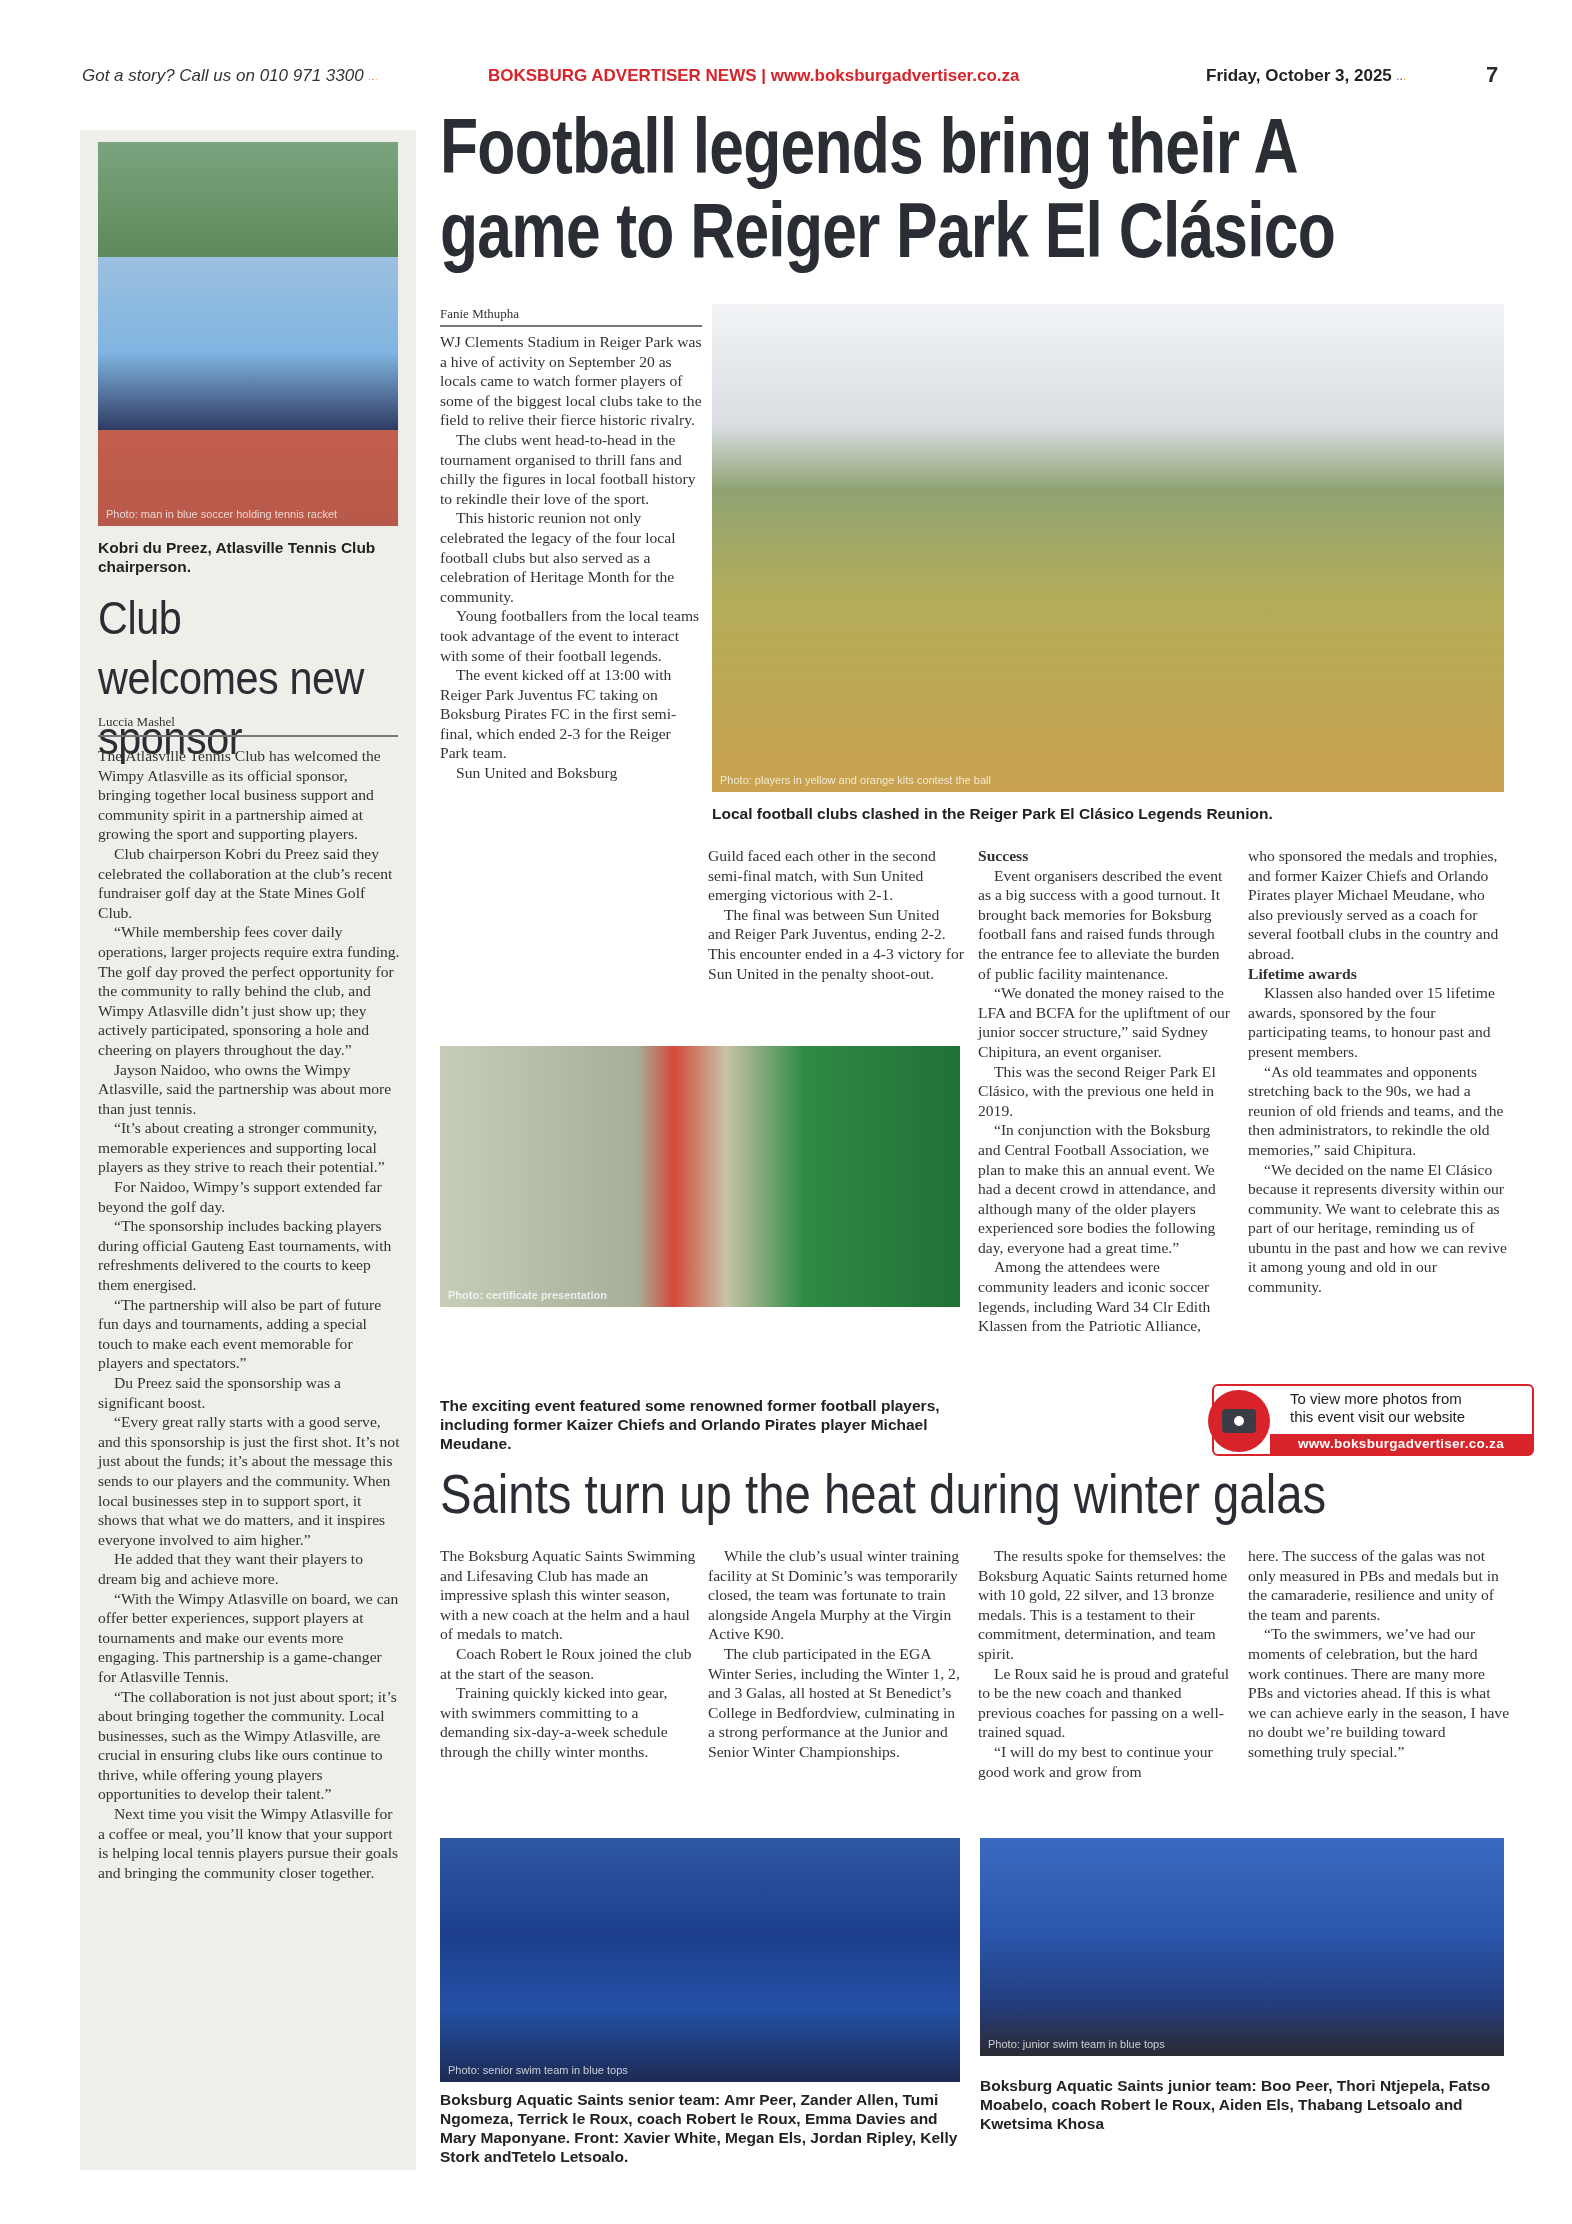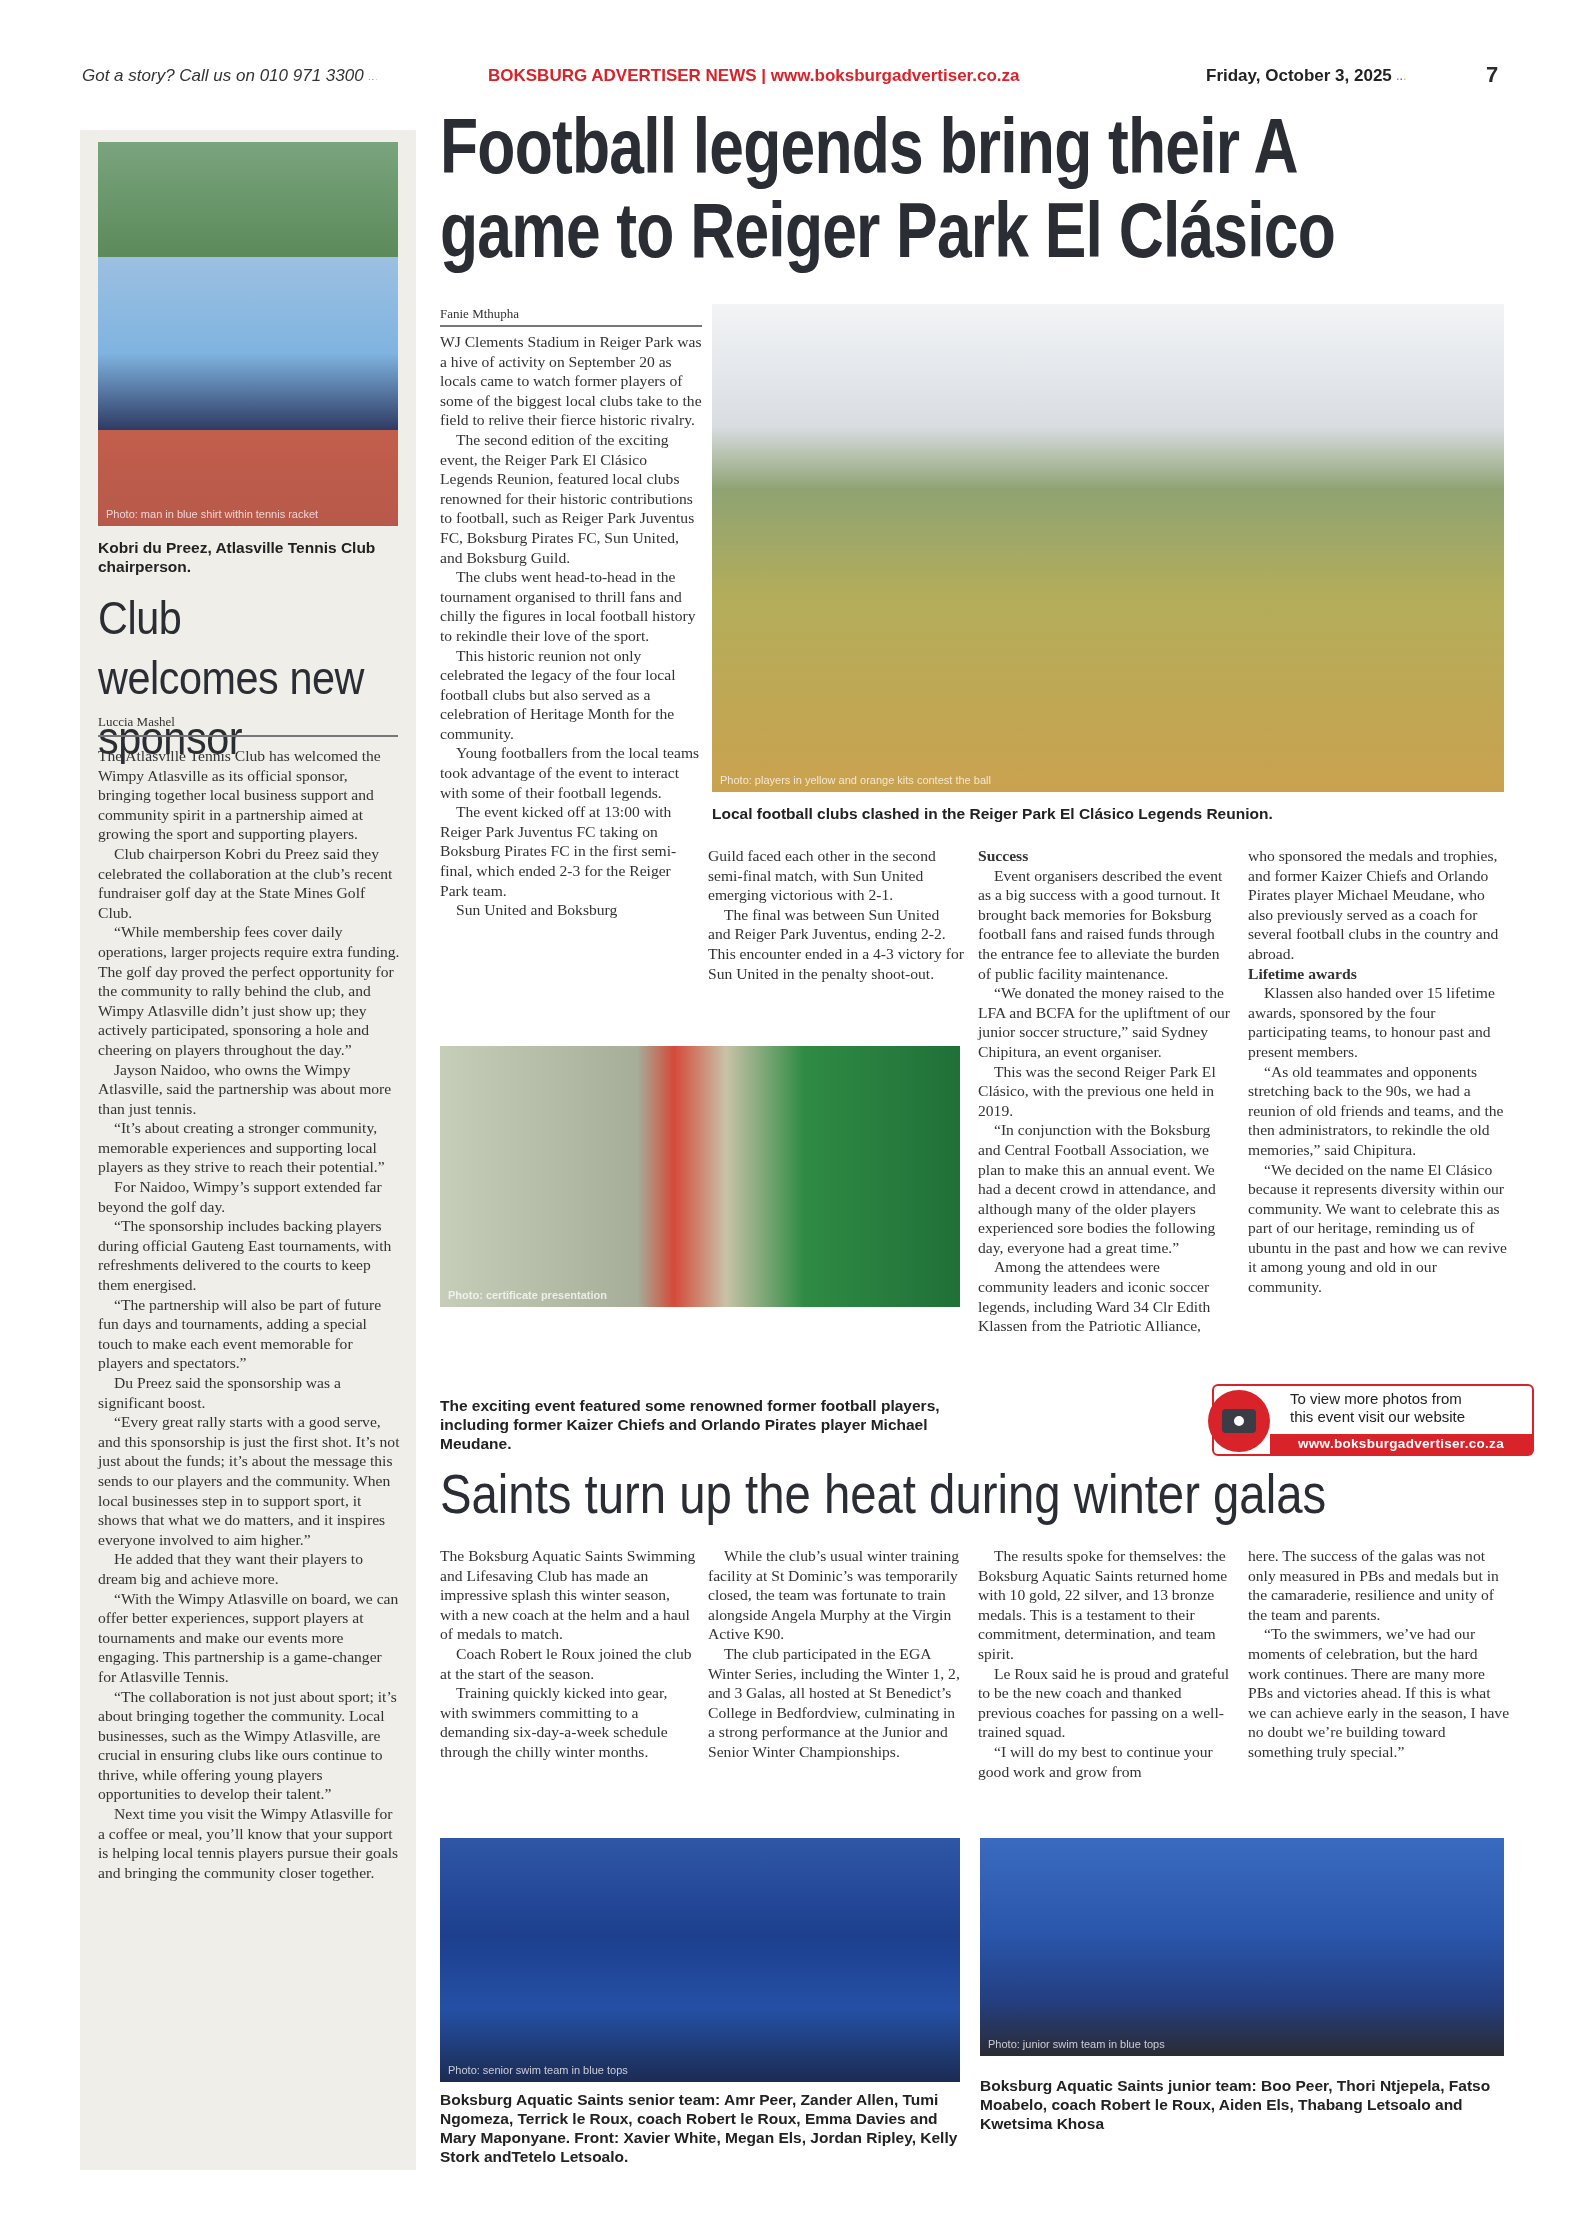--- a/index.html
+++ b/index.html
@@ -52,21 +52,21 @@
 </div>
 <div class="abs folio folio-center">BOKSBURG ADVERTISER NEWS | www.boksburgadvertiser.co.za</div>
 <div class="abs folio folio-right">
   <span>Friday,  October 3, 2025</span>
   <span class="dots"><span>.</span><span>.</span><span>.</span></span>
 </div>
 <div class="abs folio-page">7</div>
 
 <div class="abs sidebar"></div>
 <div class="abs photo ph-tennis">
-  <span class="ph-label">Photo: man in blue shirt within tennis racket</span>
+  <span class="ph-label">Photo: man in blue soccer holding tennis racket</span>
 </div>
 <div class="abs caption" style="left:98px; top:538px; width:300px;">Kobri du Preez, Atlasville Tennis Club chairperson.</div>
 <div class="abs side-head">Club welcomes new sponsor</div>
 <div class="abs byline" style="left:98px; top:714px;">Luccia Mashel</div>
 <div class="abs rule" style="left:98px; top:735px; width:300px;"></div>
 <div class="abs body-text" style="left:98px; top:746px; width:302px;">
   <p class="noindent">The Atlasville Tennis Club has welcomed the Wimpy Atlasville as its official sponsor, bringing together local business support and community spirit in a partnership aimed at growing the sport and supporting players.</p>
   <p>Club chairperson Kobri du Preez said they celebrated the collaboration at the club’s recent fundraiser golf day at the State Mines Golf Club.</p>
   <p>“While membership fees cover daily operations, larger projects require extra funding. The golf day proved the perfect opportunity for the community to rally behind the club, and Wimpy Atlasville didn’t just show up; they actively participated, sponsoring a hole and cheering on players throughout the day.”</p>
   <p>Jayson Naidoo, who owns the Wimpy Atlasville, said the partnership was about more than just tennis.</p>
@@ -84,21 +84,20 @@
 
 <div class="abs main-head">
   <div>Football legends bring their A</div>
   <div>game to Reiger Park El Clásico</div>
 </div>
 <div class="abs byline" style="left:440px; top:306px;">Fanie Mthupha</div>
 <div class="abs rule" style="left:440px; top:325px; width:262px; height:1.5px;"></div>
 
 <div class="abs body-text" style="left:440px; top:332px; width:262px;">
   <p class="noindent">WJ Clements Stadium in Reiger Park was a hive of activity on September 20 as locals came to watch former players of some of the biggest local clubs take to the field to relive their fierce historic rivalry.</p>
-  <p>The second edition of the exciting event, the Reiger Park El Clásico Legends Reunion, featured local clubs renowned for their historic contributions to football, such as Reiger Park Juventus FC, Boksburg Pirates FC, Sun United, and Boksburg Guild.</p>
   <p>The clubs went head-to-head in the tournament organised to thrill fans and chilly the figures in local football history to rekindle their love of the sport.</p>
   <p>This historic reunion not only celebrated the legacy of the four local football clubs but also served as a celebration of Heritage Month for the community.</p>
   <p>Young footballers from the local teams took advantage of the event to interact with some of their football legends.</p>
   <p>The event kicked off at 13:00 with Reiger Park Juventus FC taking on Boksburg Pirates FC in the first semi-final, which ended 2-3 for the Reiger Park team.</p>
   <p>Sun United and Boksburg</p>
 </div>
 
 <div class="abs photo ph-football">
   <span class="ph-label">Photo: players in yellow and orange kits contest the ball</span>
 </div>

